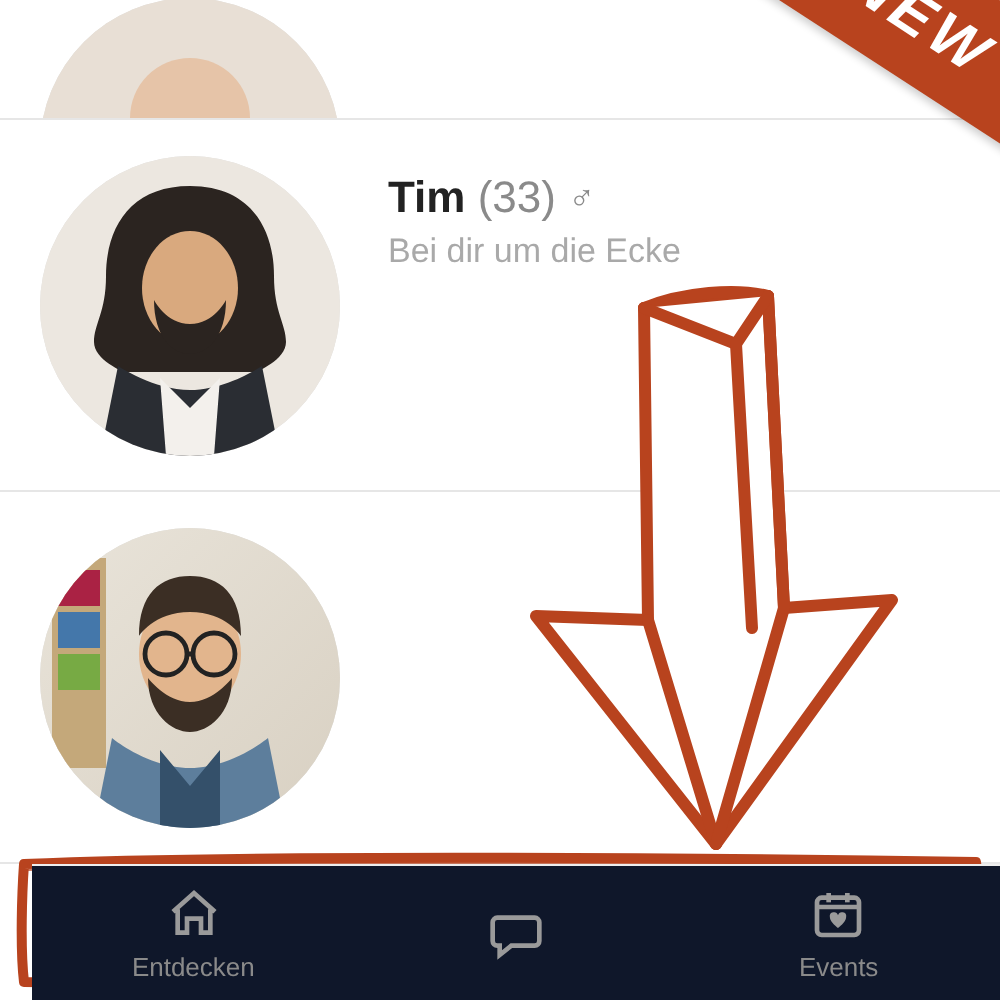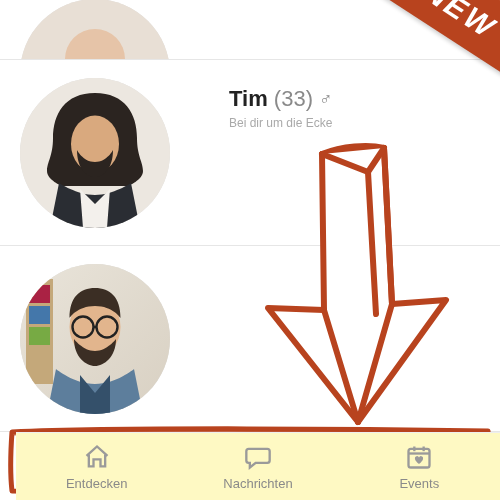--- a/index.html
+++ b/index.html
@@ -1,46 +1,46 @@
 <!DOCTYPE html>
 <html><head>
 <meta charset="utf-8">
 <style>
   * { box-sizing: border-box; margin: 0; padding: 0; }
   html, body { width: 500px; height: 500px; overflow: hidden; font-family: -apple-system, Helvetica, Arial, sans-serif; background: #fff; }
   .root { position: relative; width: 500px; height: 500px; background: #fff; }
 
   .list { position: absolute; top: 0; left: 0; right: 0; bottom: 68px; }
-  .row { position: relative; display: flex; align-items: flex-start; border-bottom: 1px solid #e6e6e6; padding: 18px 20px; height: 186px; gap: 35px; }
+  .row { position: relative; display: flex; align-items: flex-start; border-bottom: 1px solid #e6e6e6; padding: 18px 20px; height: 186px; }
   .row.first { height: 60px; padding-top: 0; padding-bottom: 0; align-items: flex-end; }
   .row.first .crop { overflow: hidden; height: 60px; display: flex; align-items: flex-end; }
   .avatar { width: 150px; height: 150px; border-radius: 50%; flex: 0 0 150px; background: #ddd; overflow: hidden; position: relative; }
   .avatar svg { width: 100%; height: 100%; display: block; }
   .row.first .avatar { margin-bottom: -90px; }
   .info { margin-left: 24px; padding-top: 8px; }
   .name { font-size: 22px; color: #333; }
   .name b { color: #222; font-weight: 700; }
   .age { color: #8a8a8a; font-weight: 400; }
   .gender { color: #8a8a8a; font-size: 18px; vertical-align: 1px; }
-  .tagline { color: #a9a9a9; font-size: 12px; margin-top: 4px; }
+  .tagline { color: #a9a9a9; font-size: 17px; margin-top: 4px; text-align: center; }
 
   
   .ribbon { position: absolute; top: -20px; right: -90px; width: 260px; height: 60px; background: #b8431e; transform: rotate(33deg); display: flex; align-items: center; justify-content: center; box-shadow: 0 2px 4px rgba(0,0,0,0.2); }
   .ribbon span { color: #fff; font-weight: 800; font-size: 30px; letter-spacing: 3px; font-style: italic; }
 
   
   .arrow { position: absolute; right: 40px; top: 140px; width: 210px; height: 290px; pointer-events: none; }
   .arrow svg { width: 100%; height: 100%; }
 
   
   .sketch-frame { position: absolute; left: 6px; right: 6px; bottom: 2px; height: 74px; pointer-events: none; }
   .sketch-frame svg { width: 100%; height: 100%; }
 
   
-  .tabbar { position: absolute; left: 16px; right: 0; bottom: 0; height: 68px; background: #fef9c3; display: flex; border-top: 1px solid #eee; }
+  .tabbar { position: absolute; left: 16px; right: 0; bottom: 0; height: 68px; background: #0f172a; display: flex; border-top: 1px solid #eee; }
   .tab { flex: 1; display: flex; flex-direction: column; align-items: center; justify-content: center; gap: 4px; cursor: pointer; }
   .tab-icon { height: 30px; display: flex; align-items: center; justify-content: center; }
   .tab-icon svg { stroke: #9a9a9a; fill: none; stroke-width: 2; }
   .tab-label { font-size: 13px; color: #8a8a8a; }
   .tab.active .tab-icon svg { stroke: #b8431e; fill: #b8431e; }
   .tab.active .tab-icon svg .nofill { fill: none; }
   .tab.active .tab-label { color: #b8431e; }
 </style>
 </head>
 <body>
@@ -143,21 +143,20 @@
           </svg>
       </div>
       <div class="tab-label">Entdecken</div>
     </div>
     <div class="tab">
       <div class="tab-icon">
         <svg width="28" height="28" viewBox="0 0 24 24">
             <path d="M4 5 H20 A2 2 0 0 1 22 7 V15 A2 2 0 0 1 20 17 H10 L5 21 V17 H4 A2 2 0 0 1 2 15 V7 A2 2 0 0 1 4 5 Z" class="nofill" fill="none"></path>
           </svg>
       </div>
-      <div class="tab-label">Nachrichten</div>
     </div>
     <div class="tab">
       <div class="tab-icon">
         <svg width="28" height="28" viewBox="0 0 24 24">
           <rect x="3" y="5" width="18" height="16" rx="2" class="nofill" fill="none"></rect>
           <line x1="3" y1="9" x2="21" y2="9"></line>
           <line x1="8" y1="3" x2="8" y2="7"></line>
             <line x1="16" y1="3" x2="16" y2="7"></line>
           <path d="M12 18 C12 18 8.5 15.5 8.5 13.3 A1.8 1.8 0 0 1 12 12.5 A1.8 1.8 0 0 1 15.5 13.3 C15.5 15.5 12 18 12 18 Z" fill="#9a9a9a" stroke="none"></path>
         </svg>

